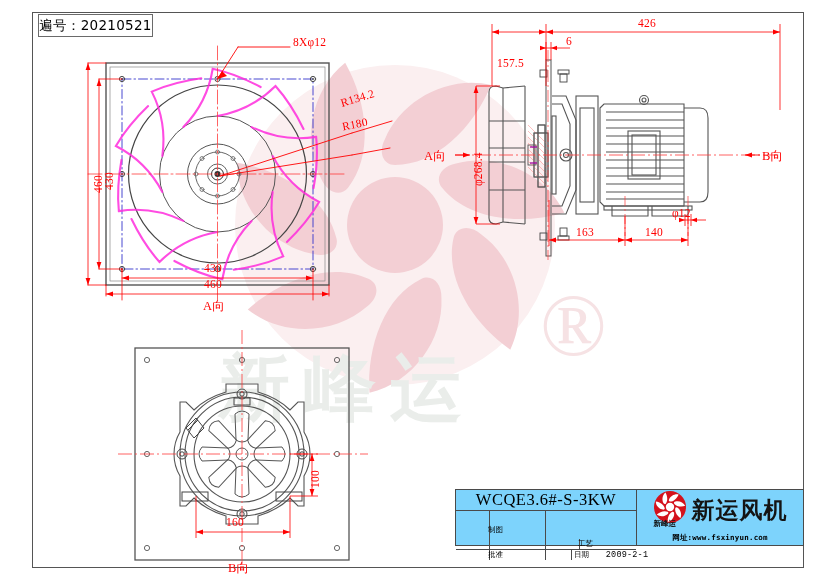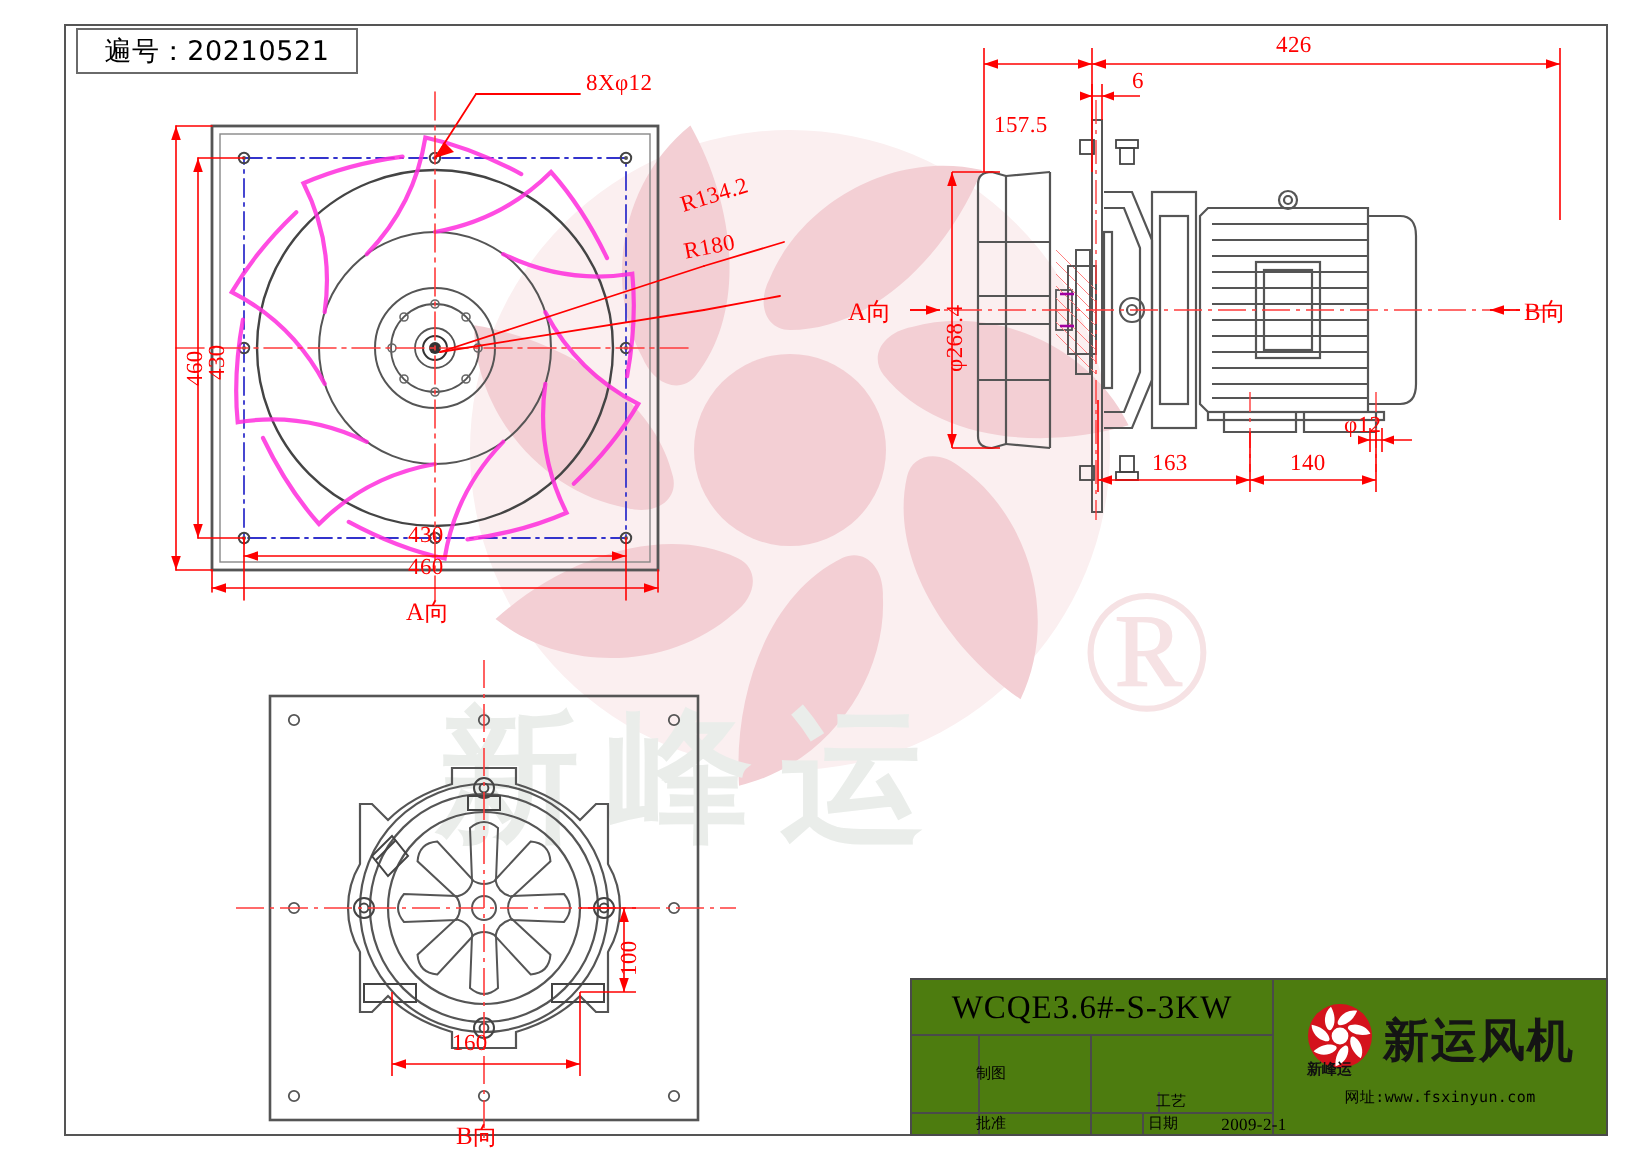--- a/index.html
+++ b/index.html
@@ -13,55 +13,55 @@
          border:1.5px solid #555;box-sizing:border-box;background:transparent;}
 
   
   #wm{position:absolute;left:0;top:0;width:824px;height:582px;
       pointer-events:none;overflow:hidden;}
 
   
   .layer{position:absolute;left:0;top:0;}
 
   
-  #numbox{position:absolute;left:38px;top:14px;width:141px;height:23px;
+  #numbox{position:absolute;left:38px;top:14px;width:115px;height:23px;
           border:1.4px solid #6a6a6a;background:#fff;box-sizing:border-box;
           display:flex;align-items:center;justify-content:center;}
   #numbox span{font-size:13.5px;color:#000;letter-spacing:.3px;
                font-family:"DejaVu Sans","Liberation Sans",sans-serif;white-space:nowrap;}
 
   
-  #titleblock{position:absolute;left:455px;top:489px;width:349px;height:79px;
-              border:1.4px solid #4a4a4a;box-sizing:border-box;background:#4d7c0f;
+  #titleblock{position:absolute;left:455px;top:489px;width:349px;height:57px;
+              border:1.4px solid #4a4a4a;box-sizing:border-box;background:#7dd3fc;
               display:flex;}
   #tb-left{width:180px;border-right:1.4px solid #4a4a4a;display:flex;flex-direction:column;}
   #tb-model{height:31px;border-bottom:1.2px solid #4a4a4a;display:flex;
             align-items:center;justify-content:center;}
   #tb-model span{font-size:16.5px;letter-spacing:.5px;color:#000;
                  font-family:"Liberation Serif","DejaVu Serif",serif;}
   .tbrow{flex:1;display:flex;border-bottom:1px solid #4a4a4a;}
   .tbrow:last-child{border-bottom:none;}
   .tbc{border-right:1px solid #4a4a4a;display:flex;align-items:center;
        justify-content:center;box-sizing:border-box;}
   .tbc:last-child{border-right:none;}
   .tbc span{font-size:7.5px;color:#000;white-space:nowrap;
-            font-family:Liberation Serif, serif;padding-left:46px;}
+            font-family:Liberation Mono, monospace;padding-left:46px;}
   .tbc.val span{font-size:8.5px;letter-spacing:.2px;}
   .lbl{width:34px;} .fld{width:56px;} .lbl2{width:34px;margin-top:28px;} .fld2{width:56px;}
   .lblD{width:26px;} .fldD{width:64px;}
 
   #tb-right{flex:1;position:relative;display:flex;flex-direction:column;
             align-items:center;justify-content:center;}
   #logorow{display:flex;align-items:center;gap:5px;margin-top:-2px;}
   #logomark{position:relative;width:34px;height:40px;}
   #brandcn{font-size:23px;color:#141414;letter-spacing:1px;line-height:1;
            font-family:"DejaVu Sans","Liberation Sans",sans-serif;font-weight:bold;}
   #subbrand{position:absolute;left:1px;bottom:1px;font-size:7.5px;color:#111;
             font-weight:bold;font-family:"DejaVu Sans","Liberation Sans",sans-serif;}
-  #weburl{font-size:7.5px;color:#000;font-weight:normal;margin-top:3px;letter-spacing:.2px;
+  #weburl{font-size:7.5px;color:#000;font-weight:bold;margin-top:3px;letter-spacing:.2px;
           font-family:"DejaVu Sans Mono","Liberation Mono",monospace;}
 
   
   .dt{position:absolute;color:#ff0000;font-size:11.5px;white-space:nowrap;
       font-family:"Liberation Serif","DejaVu Serif",serif;letter-spacing:.2px;}
   .dt.v{transform-origin:0 0;}
 </style>
 </head>
 <body>
 

